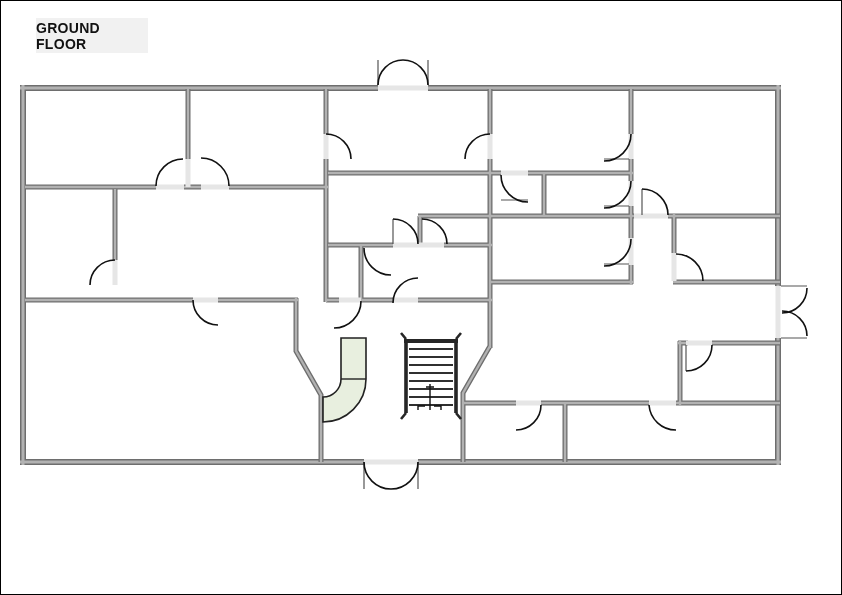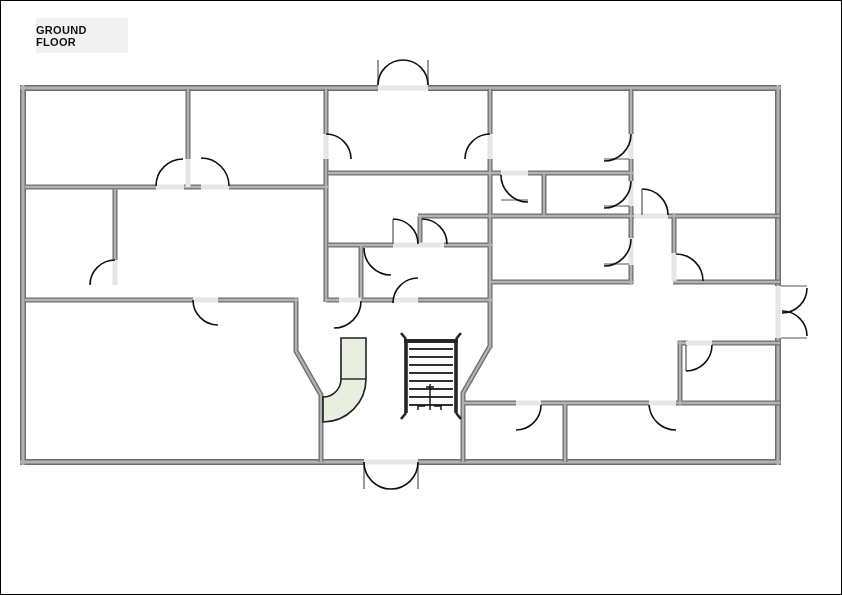--- a/index.html
+++ b/index.html
@@ -2,24 +2,24 @@
 <html style="--page-bg: #ffffff; --border: #000000; --label-bg: #f1f1f1; --wall-gray: #b2b2b2; --wall-edge: #6e6e6e; --threshold: #e6e6e6; --door-black: #111111; --ramp-fill: #e8efdf; --ramp-stroke: #222222;"><head>
 <meta charset="utf-8">
 <style>
   html,body{margin:0;padding:0;background:#fff;}
   .page{
     position:relative;width:842px;height:595px;box-sizing:border-box;
     border:1px solid var(--border,#000);background:var(--page-bg,#fff);
     font-family:"Liberation Sans",sans-serif;overflow:hidden;
   }
   .floor-label{
-    position:absolute;left:35px;top:17px;width:92px;height:35px;
+    position:absolute;left:35px;top:17px;width:112px;height:35px;
     background:var(--label-bg,#f1f1f1);
     display:flex;align-items:center;justify-content:center;
-    font-weight:bold;font-size:11px;color:#111;letter-spacing:.3px;
+    font-weight:bold;font-size:14px;color:#111;letter-spacing:.3px;
   }
   svg.plan{position:absolute;left:0;top:0;}
   .wall-ext-o{fill:none;stroke:var(--wall-edge,#6e6e6e);stroke-width:6;}
   .wall-ext-i{fill:none;stroke:var(--wall-gray,#b2b2b2);stroke-width:3;}
   .wall-int-o{fill:none;stroke:var(--wall-edge,#6e6e6e);stroke-width:5;}
   .wall-int-i{fill:none;stroke:var(--wall-gray,#b2b2b2);stroke-width:2.4;}
   .threshold{fill:none;stroke:var(--threshold,#e6e6e6);stroke-width:5;}
   .door-arc{fill:none;stroke:var(--door-black,#111);stroke-width:1.6;}
   .door-leaf{fill:none;stroke:#555;stroke-width:1.2;}
   .ramp-shape{fill:var(--ramp-fill,#e8efdf);stroke:var(--ramp-stroke,#222);stroke-width:1.6;}

